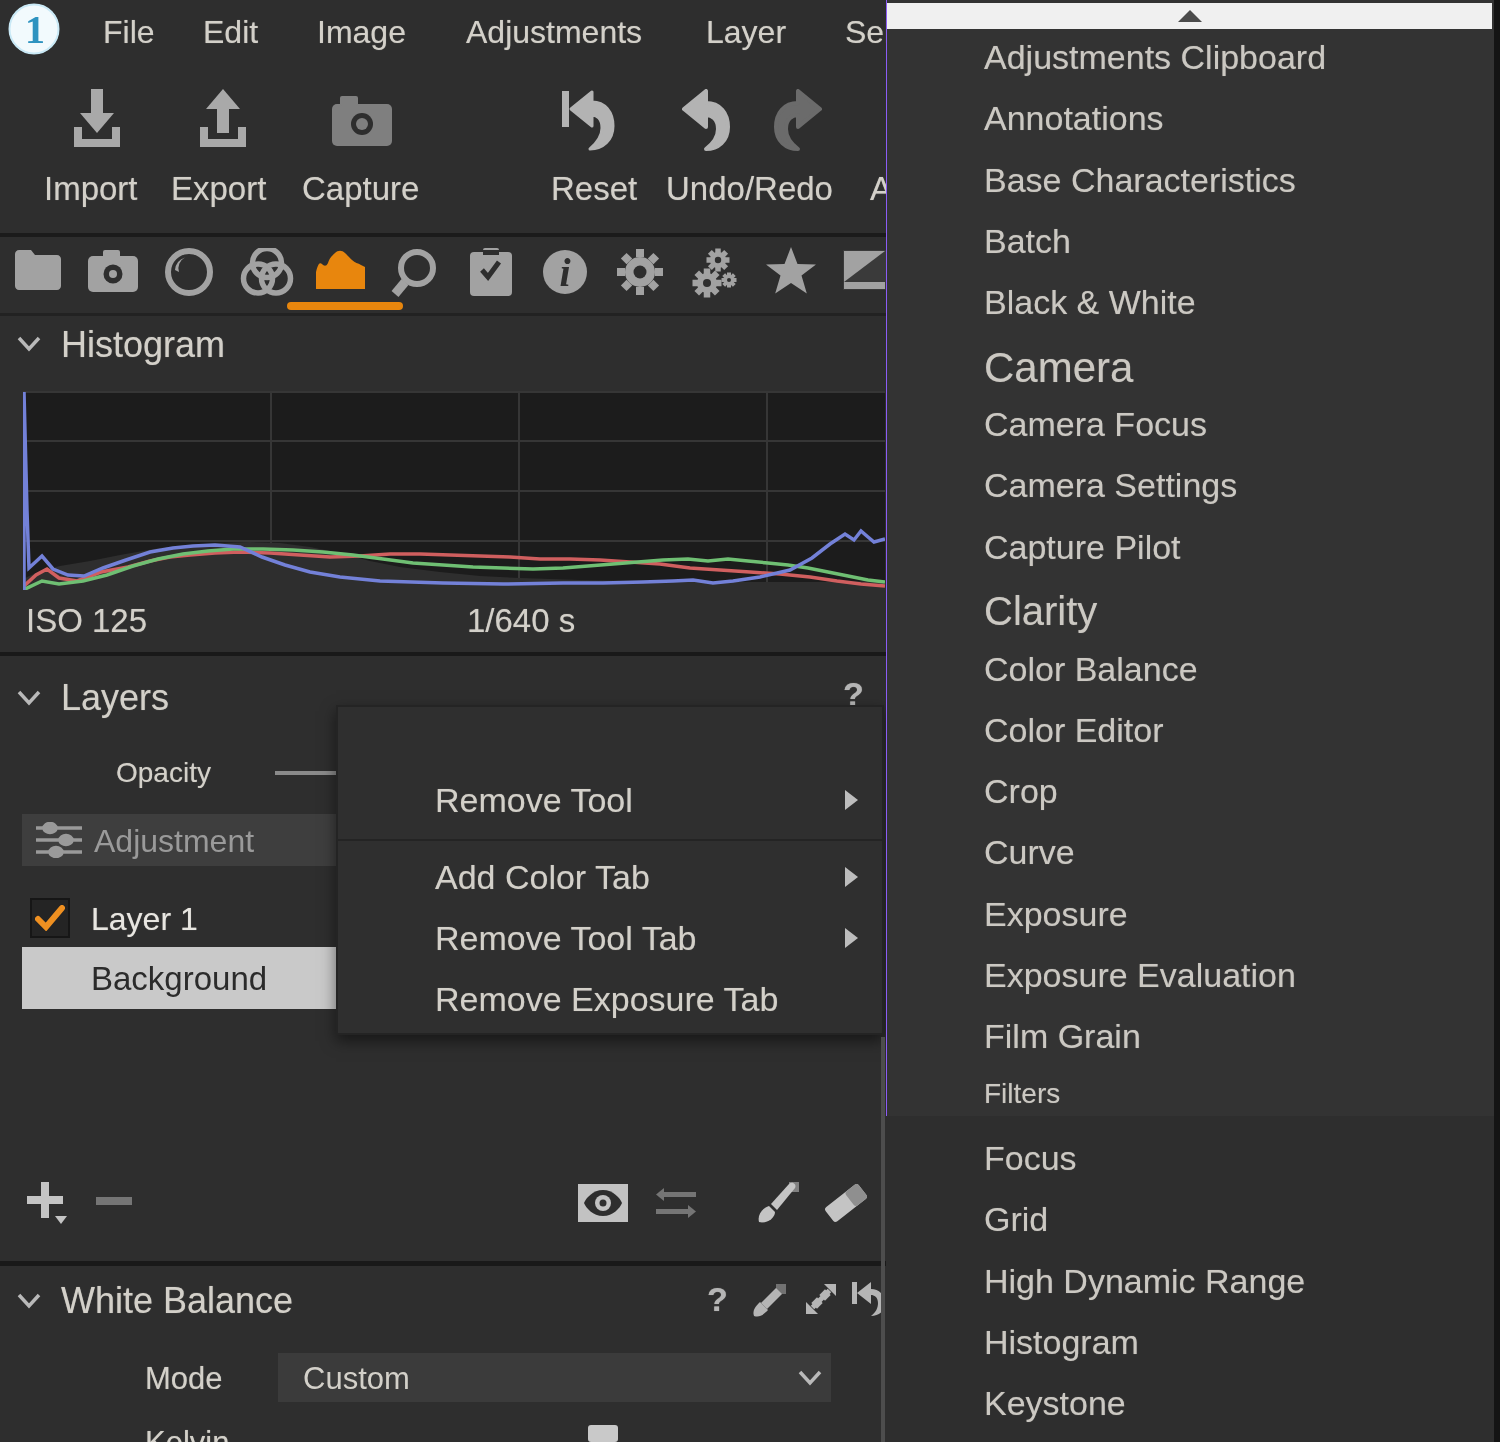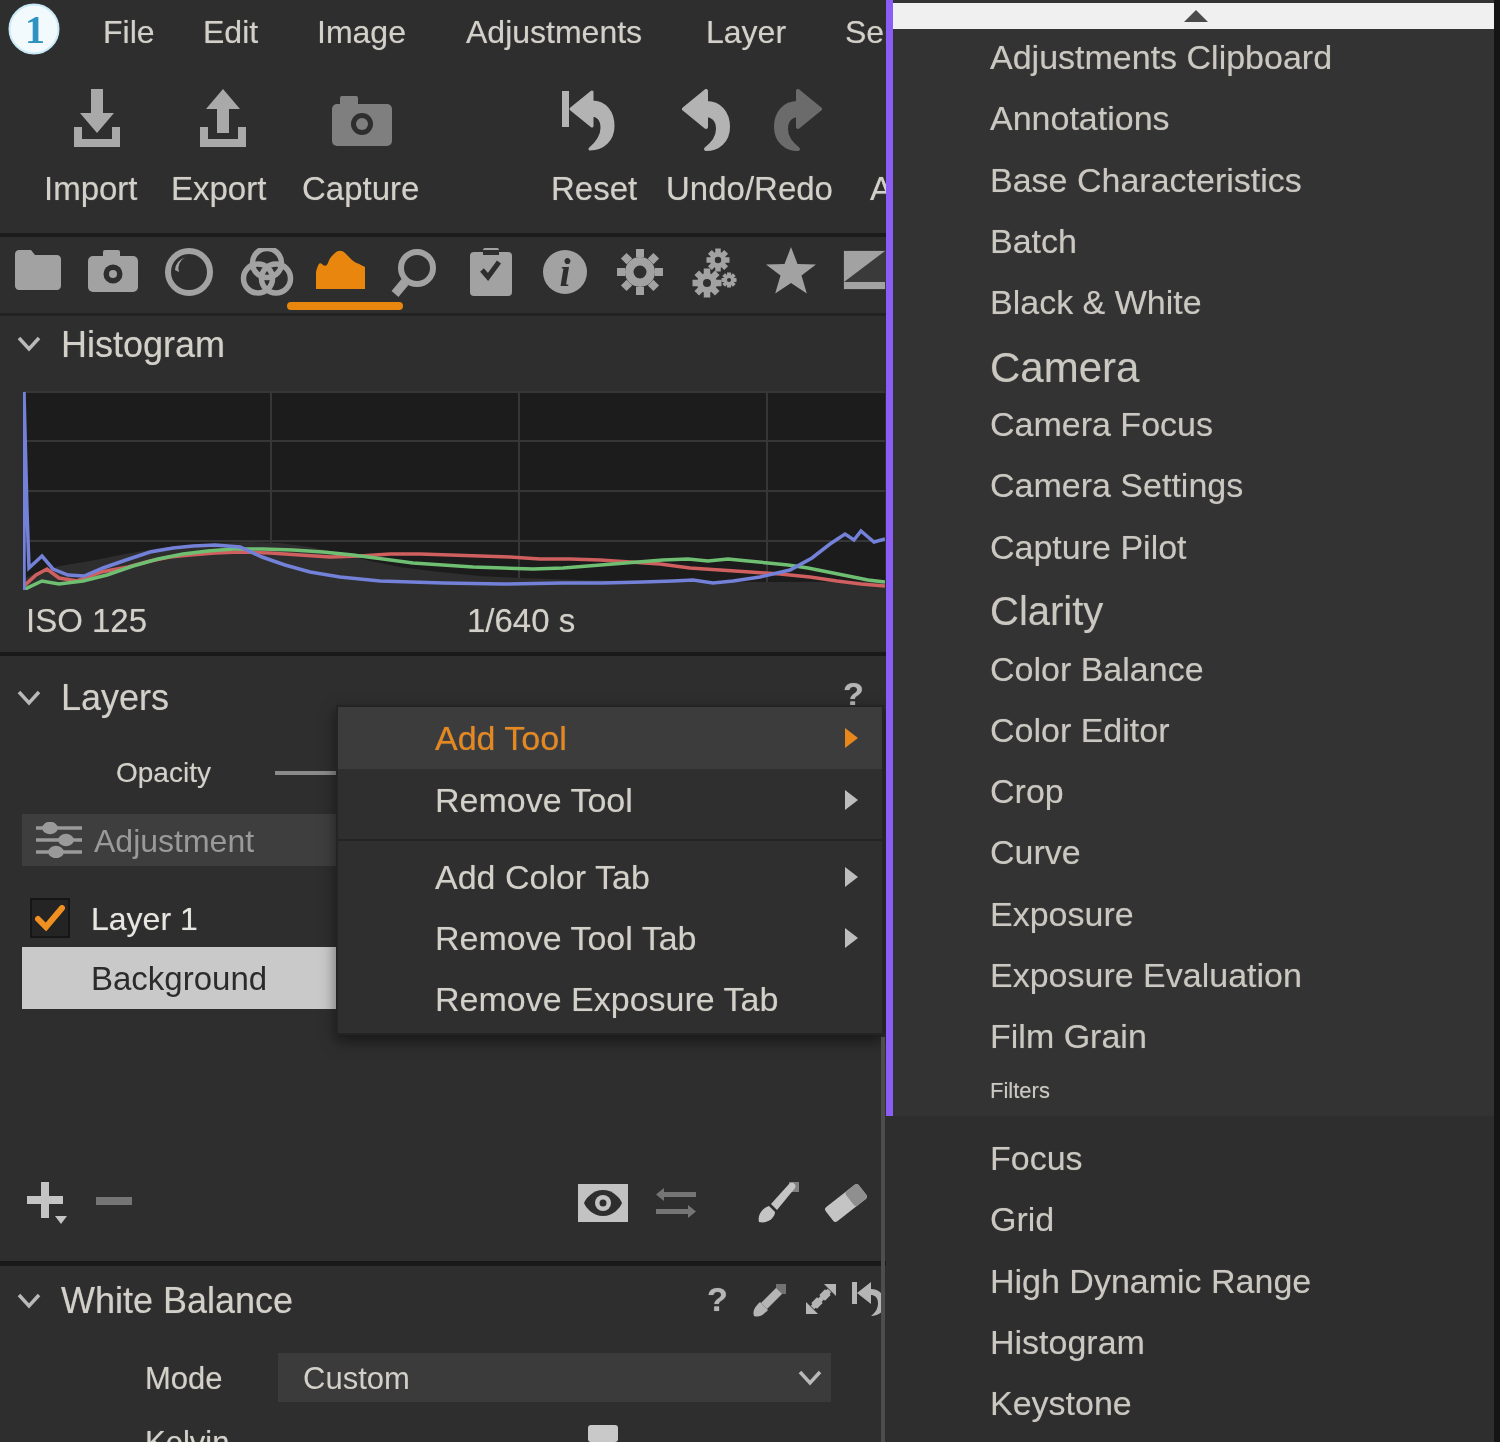--- a/index.html
+++ b/index.html
@@ -238,26 +238,20 @@
       <polyline points="3,14 11,22 27,3" fill="none" stroke="#ef9021" stroke-width="6" stroke-linecap="round"></polyline>
     </svg>
   </div>
   <div class="abs txt" style="left:91px;top:901px;font-size:32px;color:#e8e6e1;">Layer 1</div>
 
   <div class="abs" style="left:22px;top:947px;width:315px;height:62px;background:#c9c9c9;">
     <div class="abs" style="left:69px;top:13px;font-size:33px;color:#2b2b2b;white-space:nowrap;">Background</div>
   </div>
 
   <div class="abs" id="ctxmenu" style="left:336px;top:705px;width:548px;height:330px;background:#2f2f2f;border:2px solid #242424;box-shadow:0 6px 14px rgba(0,0,0,.5);">
-    <div class="abs" style="left:0;top:0;width:544px;height:62px;background:#3c3c3c;">
-      <div class="abs" style="left:97px;top:12px;font-size:34px;color:#e8871b;">Add Tool</div>
-      <svg class="abs" style="left:505px;top:20px;" width="16" height="22" viewBox="0 0 16 22">
-          <polygon points="2,1 15,11 2,21" fill="#e8871b"></polygon>
-        </svg>
-    </div>
     <div class="abs" style="left:97px;top:74px;font-size:34px;color:#d3d0c9;">Remove Tool</div>
     <svg class="abs" style="left:505px;top:82px;" width="16" height="22" viewBox="0 0 16 22">
         <polygon points="2,1 15,11 2,21" fill="#bdbdbd"></polygon>
       </svg>
     <div class="abs" style="left:0;top:132px;width:544px;height:2px;background:#242424;"></div>
     <div class="abs" style="left:97px;top:151px;font-size:34px;color:#d3d0c9;">Add Color Tab</div>
     <svg class="abs" style="left:505px;top:159px;" width="16" height="22" viewBox="0 0 16 22">
         <polygon points="2,1 15,11 2,21" fill="#bdbdbd"></polygon>
       </svg>
     <div class="abs" style="left:97px;top:212px;font-size:34px;color:#d3d0c9;">Remove Tool Tab</div>
@@ -333,21 +327,21 @@
     <div class="abs" style="left:25px;top:8px;font-size:31px;color:#d3d0c9;">Custom</div>
     <svg class="abs" style="left:520px;top:17px;" width="24" height="16" viewBox="0 0 24 16">
       <polyline points="2,2 12,13 22,2" fill="none" stroke="#b9b9b9" stroke-width="3.5"></polyline>
     </svg>
   </div>
   <div class="abs txt" style="left:145px;top:1425px;font-size:31px;">Kelvin</div>
   <div class="abs" style="left:588px;top:1425px;width:30px;height:17px;background:#c9c9c9;border-radius:3px;"></div>
 
   <div class="abs" style="left:881px;top:1037px;width:4px;height:405px;background:#4d4d4d;"></div>
 
-  <div class="abs" id="rightmenu" style="left:886px;top:0;width:608px;height:1116px;background:#333333;border-left:7px solid #8b5cf6;">
+  <div class="abs" id="rightmenu" style="left:886px;top:0;width:608px;height:1116px;background:#333333;border-left:1px solid #8b5cf6;">
     <div class="abs" style="left:0;top:3px;width:605px;height:26px;background:#f0f0f0;">
       <svg class="abs" style="left:290px;top:6px;" width="26" height="14" viewBox="0 0 26 14">
           <polygon points="13,1 25,13 1,13" fill="#4a4a4a"></polygon>
         </svg>
     </div>
     <div id="rmenuitems">
       <div class="abs" style="left:97px;top:38px;font-size:34px;color:#cbc8c2;white-space:nowrap;">Adjustments Clipboard</div>
       <div class="abs" style="left:97px;top:99px;font-size:34px;color:#cbc8c2;white-space:nowrap;">Annotations</div>
       <div class="abs" style="left:97px;top:161px;font-size:34px;color:#cbc8c2;white-space:nowrap;">Base Characteristics</div>
       <div class="abs" style="left:97px;top:222px;font-size:34px;color:#cbc8c2;white-space:nowrap;">Batch</div>
@@ -357,21 +351,21 @@
       <div class="abs" style="left:97px;top:466px;font-size:34px;color:#cbc8c2;white-space:nowrap;">Camera Settings</div>
       <div class="abs" style="left:97px;top:528px;font-size:34px;color:#cbc8c2;white-space:nowrap;">Capture Pilot</div>
       <div class="abs" style="left:97px;top:589px;font-size:40px;color:#cbc8c2;white-space:nowrap;">Clarity</div>
       <div class="abs" style="left:97px;top:650px;font-size:34px;color:#cbc8c2;white-space:nowrap;">Color Balance</div>
       <div class="abs" style="left:97px;top:711px;font-size:34px;color:#cbc8c2;white-space:nowrap;">Color Editor</div>
       <div class="abs" style="left:97px;top:772px;font-size:34px;color:#cbc8c2;white-space:nowrap;">Crop</div>
       <div class="abs" style="left:97px;top:833px;font-size:34px;color:#cbc8c2;white-space:nowrap;">Curve</div>
       <div class="abs" style="left:97px;top:895px;font-size:34px;color:#cbc8c2;white-space:nowrap;">Exposure</div>
       <div class="abs" style="left:97px;top:956px;font-size:34px;color:#cbc8c2;white-space:nowrap;">Exposure Evaluation</div>
       <div class="abs" style="left:97px;top:1017px;font-size:34px;color:#cbc8c2;white-space:nowrap;">Film Grain</div>
-      <div class="abs" style="left:97px;top:1078px;font-size:22px;color:#cbc8c2;white-space:nowrap;">Filters</div>
+      <div class="abs" style="left:97px;top:1078px;font-size:28px;color:#cbc8c2;white-space:nowrap;">Filters</div>
       <div class="abs" style="left:97px;top:1139px;font-size:34px;color:#cbc8c2;white-space:nowrap;">Focus</div>
       <div class="abs" style="left:97px;top:1200px;font-size:34px;color:#cbc8c2;white-space:nowrap;">Grid</div>
       <div class="abs" style="left:97px;top:1262px;font-size:34px;color:#cbc8c2;white-space:nowrap;">High Dynamic Range</div>
       <div class="abs" style="left:97px;top:1323px;font-size:34px;color:#cbc8c2;white-space:nowrap;">Histogram</div>
       <div class="abs" style="left:97px;top:1384px;font-size:34px;color:#cbc8c2;white-space:nowrap;">Keystone</div>
     </div>
   </div>
   <div class="abs" style="left:1494px;top:0;width:6px;height:1442px;background:#141414;"></div>
 
 </div>

